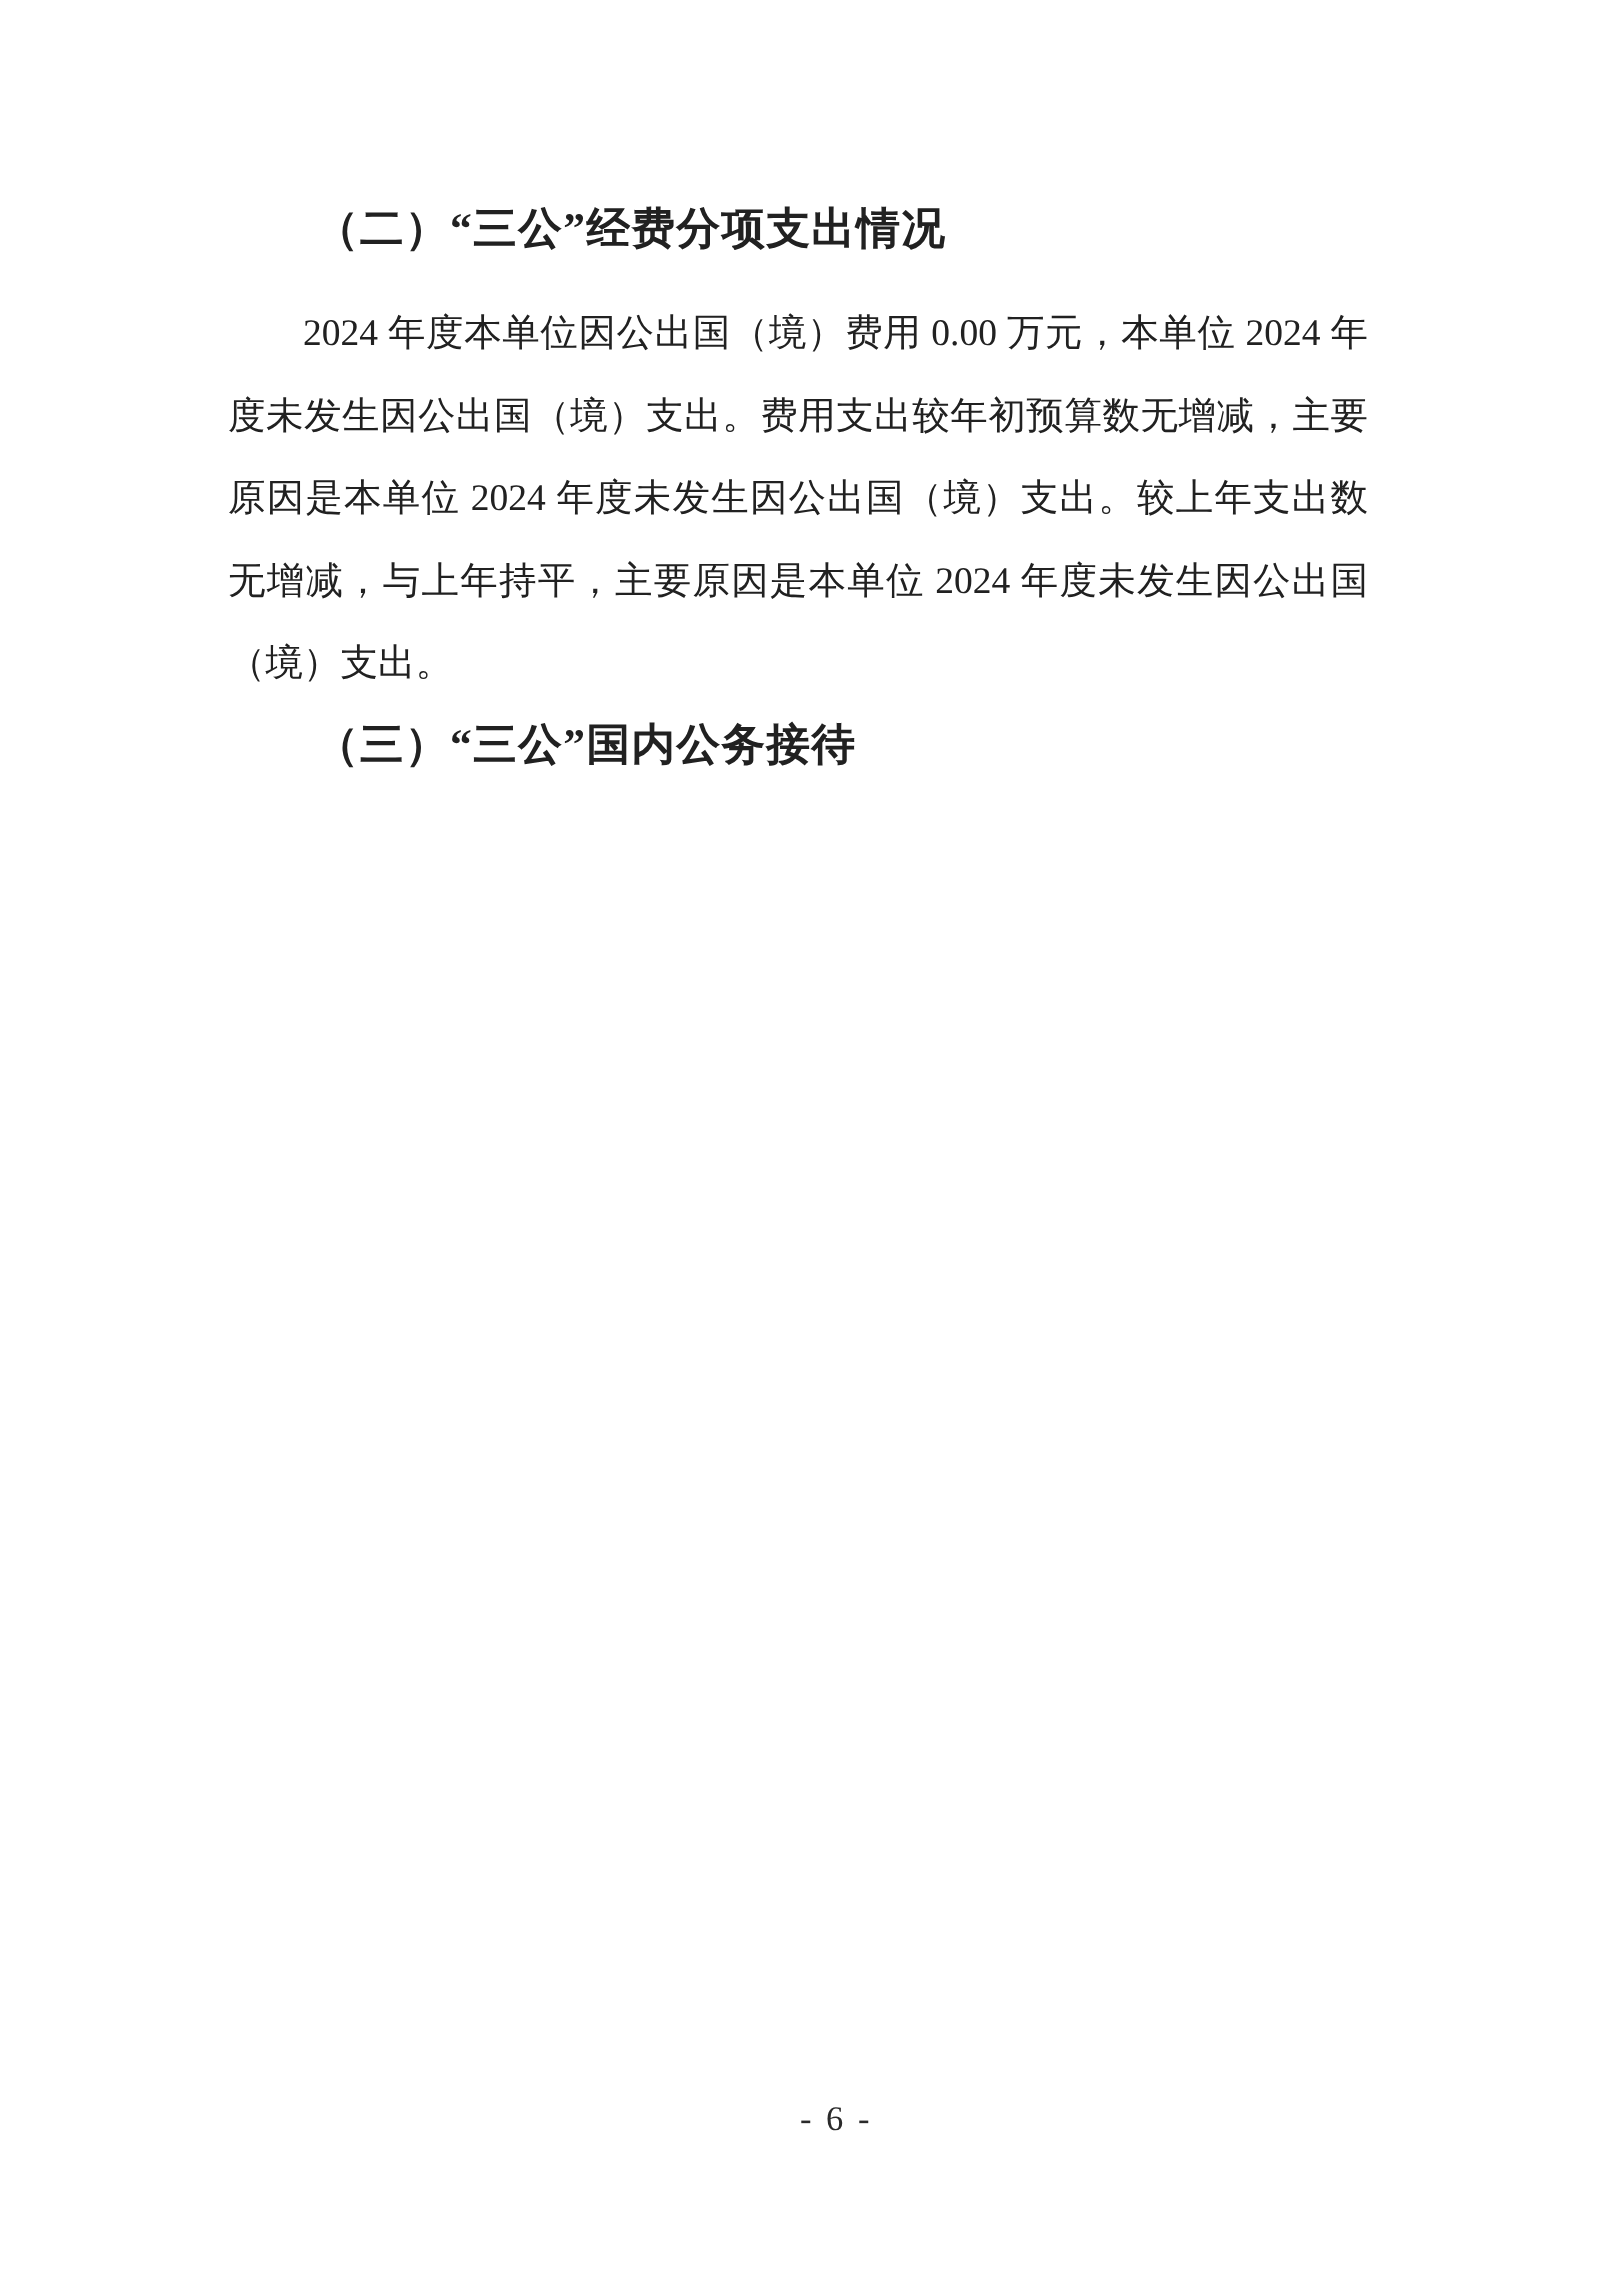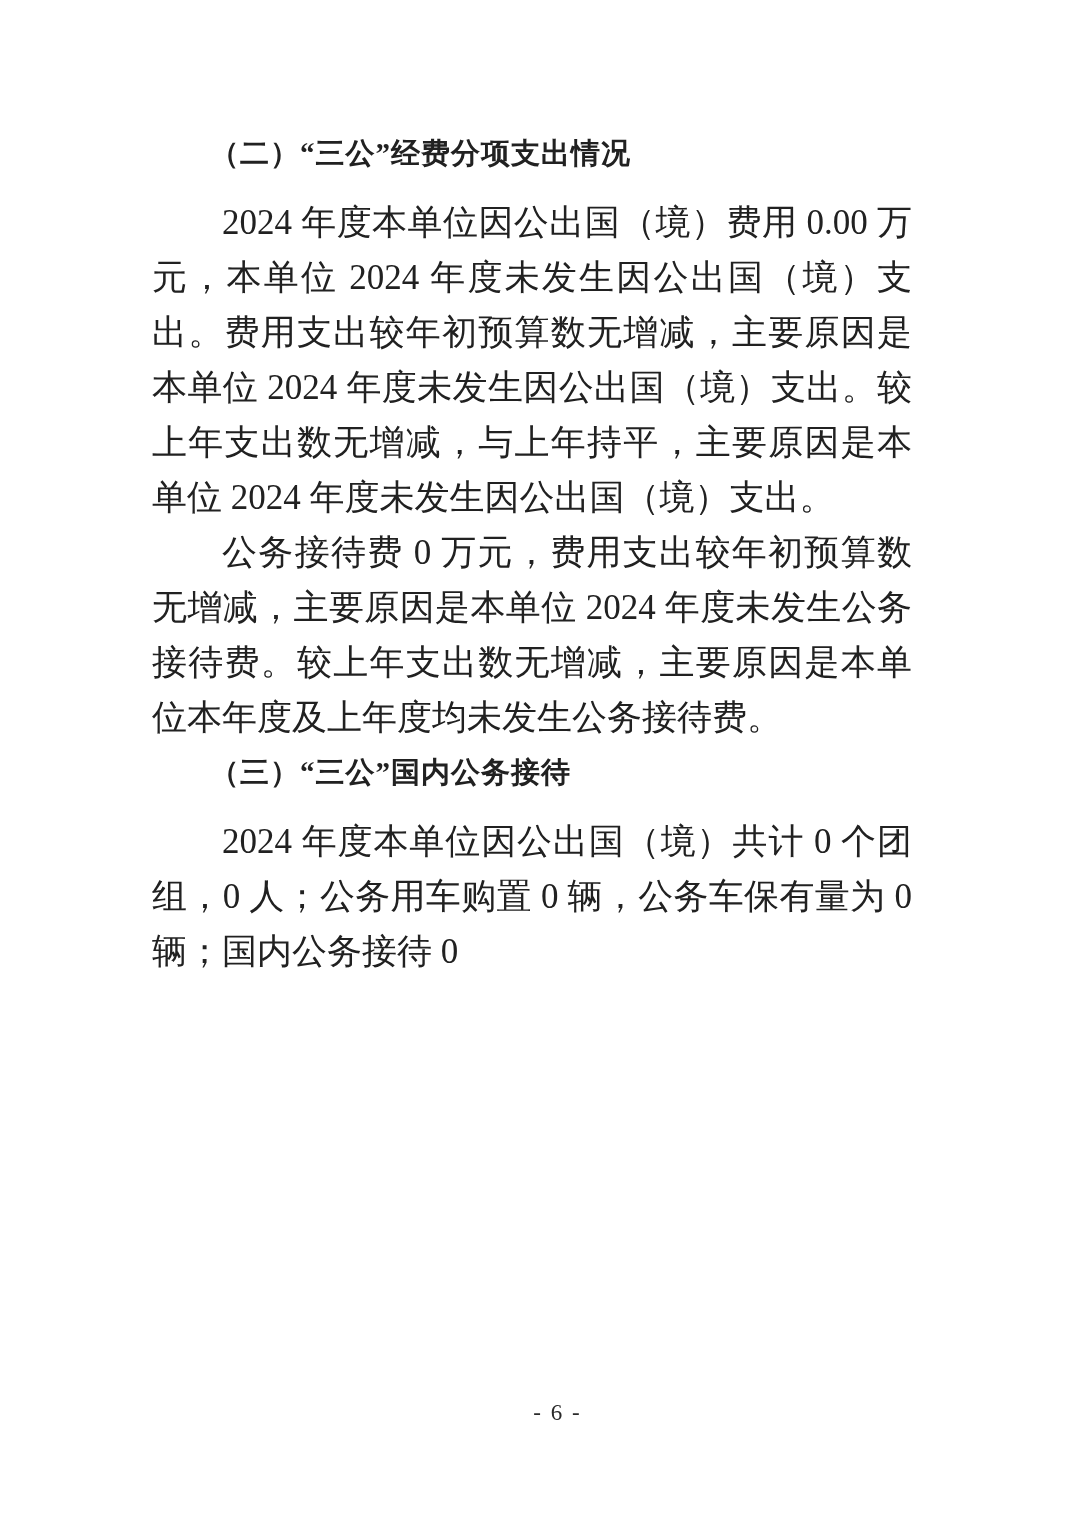--- a/index.html
+++ b/index.html
@@ -26,21 +26,21 @@
   .section-heading {
     margin: 0 0 14px 0;
     font-size: 29px;
     line-height: 55px;
     font-weight: bold;
     text-indent: 2em;
     letter-spacing: 1px;
   }
   .body-paragraph {
     margin: 0;
-    font-size: 35px;
+    font-size: 25px;
     line-height: 55px;
     text-align: justify;
     text-align-last: left;
     text-indent: 2em;
   }
   .page-footer {
     position: absolute;
     left: 0;
     right: 0;
     top: 1400px;
@@ -50,20 +50,18 @@
     letter-spacing: 2px;
   }
 </style>
 </head>
 <body>
 
 <div class="page">
   <main class="content" id="document-content">
       <h2 class="section-heading">（二）“三公”经费分项支出情况</h2>
       <p class="body-paragraph">2024 年度本单位因公出国（境）费用 0.00 万元，本单位 2024 年度未发生因公出国（境）支出。费用支出较年初预算数无增减，主要原因是本单位 2024 年度未发生因公出国（境）支出。较上年支出数无增减，与上年持平，主要原因是本单位 2024 年度未发生因公出国（境）支出。</p>
-      <p class="body-paragraph">公务接待费 0 万元，费用支出较年初预算数无增减，主要原因是本单位 2024 年度未发生公务接待费。较上年支出数无增减，主要原因是本单位本年度及上年度均未发生公务接待费。</p>
       <h2 class="section-heading">（三）“三公”国内公务接待</h2>
-      <p class="body-paragraph">2024 年度本单位因公出国（境）共计 0 个团组，0 人；公务用车购置 0 辆，公务车保有量为 0 辆；国内公务接待 0</p>
     </main>
   <footer class="page-footer">
     <span>- 6 -</span>
   </footer>
 </div>
 
 </body></html>

